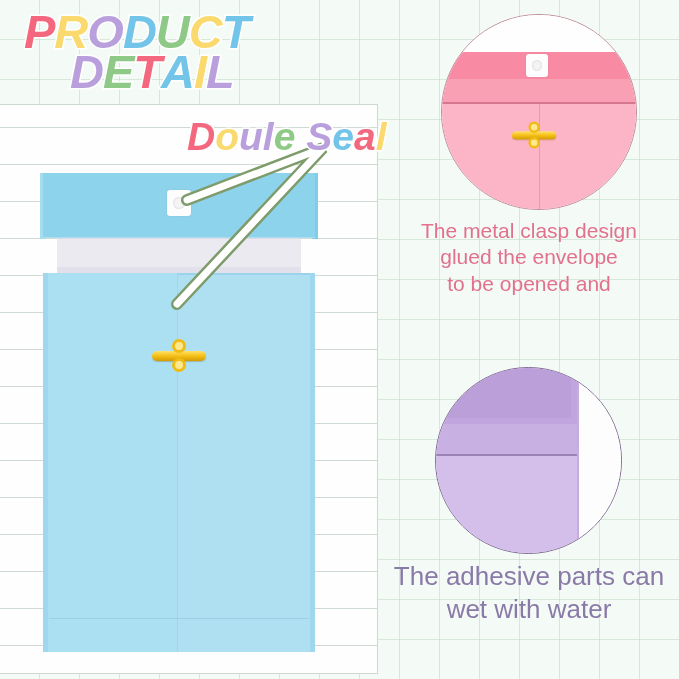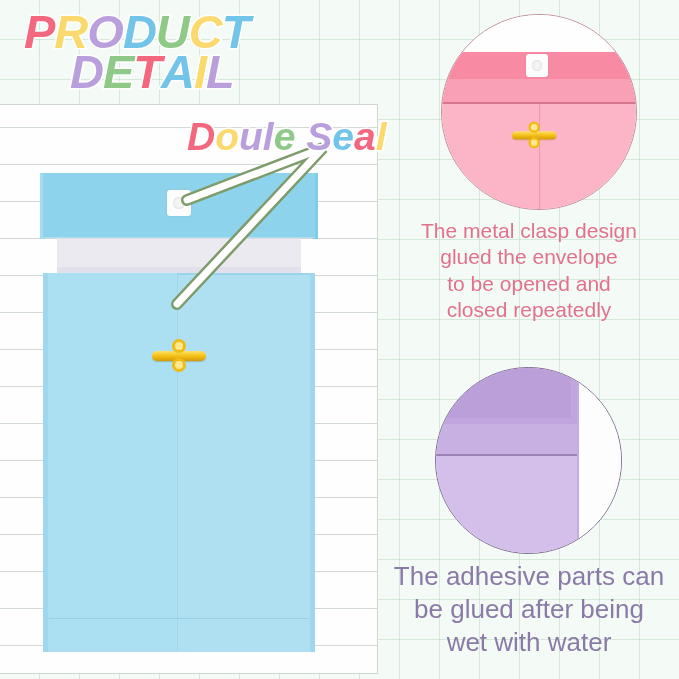--- a/index.html
+++ b/index.html
@@ -287,32 +287,30 @@
       <div class="bar"></div>
       <div class="prong up"></div>
       <div class="prong dn"></div>
     </div>
   </div>
 
   <div class="caption" id="caption-pink" style="color: rgb(226, 113, 142);">
       <div>The metal clasp design</div>
       <div>glued the envelope</div>
       <div>to be opened and</div>
-      <div>closed repeatedly</div>
     </div>
 
   <div id="circle-purple">
     <div id="cu-flap"></div>
     <div id="cu-flap2"></div>
     <div id="cu-mid"></div>
     <div id="cu-seam"></div>
     <div id="cu-body"></div>
     <div id="cu-edge"></div>
     <div id="cu-right-white"></div>
   </div>
 
   <div class="caption" id="caption-purple" style="color: rgb(138, 122, 168);">
       <div>The adhesive parts can</div>
-      <div>be glued after being</div>
       <div>wet with water</div>
     </div>
 
 </div>
 
 </body></html>

